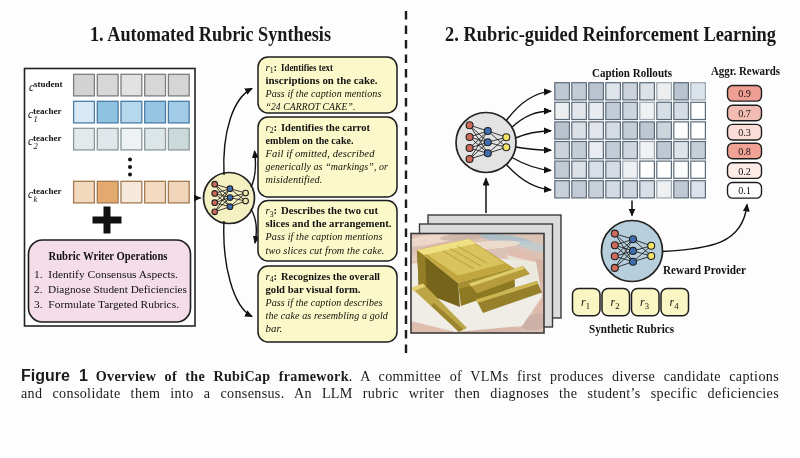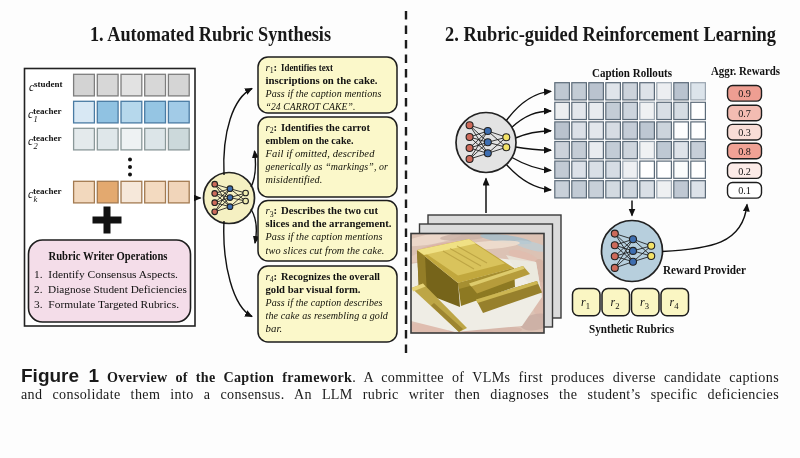--- a/index.html
+++ b/index.html
@@ -1,17 +1,17 @@
 <!DOCTYPE html>
 <html><head><meta charset="utf-8"><style>
 html,body{margin:0;padding:0;width:800px;height:458px;background:#fdfdfd;overflow:hidden}
 #wrap{position:relative;width:800px;height:458px}
 #caption{position:absolute;left:21px;top:367px;width:758px;font-family:"Liberation Serif",serif;font-size:14.1px;line-height:17.2px;letter-spacing:0.35px;color:#1a1a1a}
 #caption .j{text-align:justify;text-align-last:justify}
-.fl{font-family:"Liberation Sans",sans-serif;font-weight:bold;font-size:19px;letter-spacing:0}
+.fl{font-family:"Liberation Sans",sans-serif;font-weight:bold;font-size:16px;letter-spacing:0}
 .bs{letter-spacing:0.3px}
 svg text{font-family:"Liberation Serif",serif}
 </style></head><body>
 <div id="wrap">
 <svg width="800" height="458" viewBox="0 0 800 458" font-family="Liberation Serif, serif">
       <defs>
 <marker id="ah" markerWidth="9" markerHeight="8" refX="7" refY="3.5" orient="auto" markerUnits="userSpaceOnUse">
           <path d="M0,0 L8,3.5 L0,7 Z" fill="#111"></path>
         </marker>
 </defs>
@@ -293,15 +293,15 @@
         <polygon points="476,299.5 537,281 542,292.5 483,313" fill="#97802c"></polygon>
         <polygon points="476,299.5 537,281 538,284 477.5,303" fill="#ccb652"></polygon>
         <polygon points="411.5,288 423,283.5 467,328 459,332" fill="#bda646"></polygon>
         <polygon points="411.5,288 423,283.5 425.5,286.5 413,291.5" fill="#e6d378"></polygon>
         <polygon points="434,303 463,329 459,332 431,305.5" fill="#9d8530"></polygon>
       </g>
       <rect x="411.0" y="233.5" width="133.0" height="99.5" fill="none" stroke="#3a3a3a" stroke-width="1.6"></rect>
       <line x1="486" y1="213" x2="486" y2="178.5" stroke="#111" stroke-width="1.5" marker-end="url(#ah)"></line>
     </svg>
 <div id="caption">
-      <div class="j"><span class="fl">Figure&nbsp;1</span><span style="display:inline-block;width:8px"></span><b class="bs">Overview of the Caption framework</b>. A committee of VLMs first produces diverse candidate captions</div>
+      <div class="j"><span class="fl">Figure&nbsp;1</span><span style="display:inline-block;width:8px"></span><b class="bs">Overview of the RubiCap framework</b>. A committee of VLMs first produces diverse candidate captions</div>
       <div class="j">and consolidate them into a consensus.  An LLM rubric writer then diagnoses the student’s specific deficiencies</div>
     </div>
 </div>
 </body></html>

